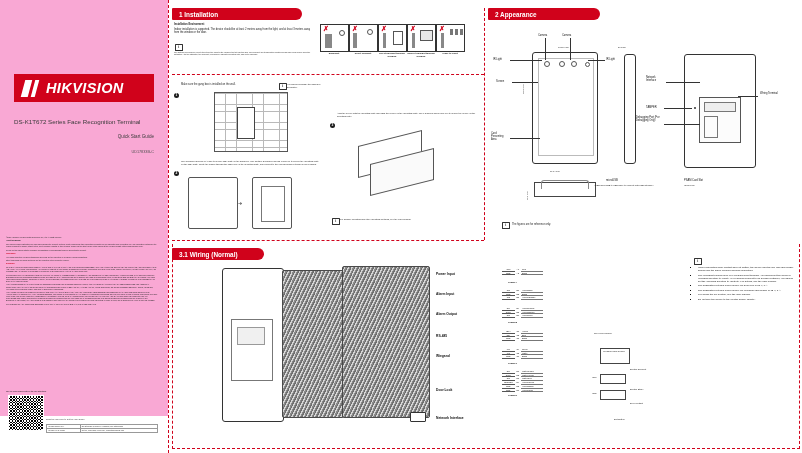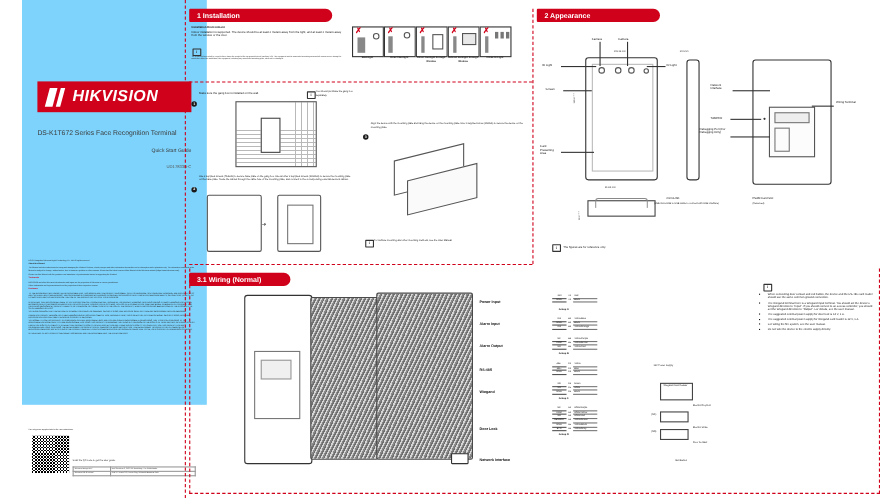--- a/index.html
+++ b/index.html
@@ -7,21 +7,21 @@
   .page{position:relative;width:802px;height:453px;}
 
   
   .abs{position:absolute;}
   .tiny{font-size:2.6px;line-height:3.3px;}
   .xtiny{font-size:2.2px;line-height:2.8px;}
   .micro{font-size:1.7px;line-height:2.1px;}
   .b{font-weight:bold;}
 
   
-  #cover{left:0;top:0;width:168px;height:368px;background:#7dd3fc;margin-left:20px;}
+  #cover{left:0;top:0;width:168px;height:416px;background:#f9a8d4;}
   #hik-logo{left:14px;top:74px;width:140px;height:28px;background:#d0021b;
             display:flex;align-items:center;}
   .logo-slash{width:7px;height:17px;background:#fff;transform:skewX(-15deg);margin-left:9px;}
   .logo-slash.s2{margin-left:3px;width:4px;}
   #hik-word{color:#fff;font-style:italic;font-weight:bold;font-size:14.5px;
             letter-spacing:.4px;margin-left:9px;font-family:"Liberation Sans",sans-serif;}
   #cover-title{left:14px;top:118px;width:140px;text-align:left;font-size:6.2px;color:#3b3b3b;}
   #cover-sub{left:14px;top:134px;width:140px;text-align:right;font-size:4.6px;color:#3b3b3b;}
   #cover-code{left:14px;top:150px;width:140px;text-align:right;font-size:3.8px;color:#555;}
   #legal{left:6px;top:236px;width:152px;color:#2b2b2b;}

